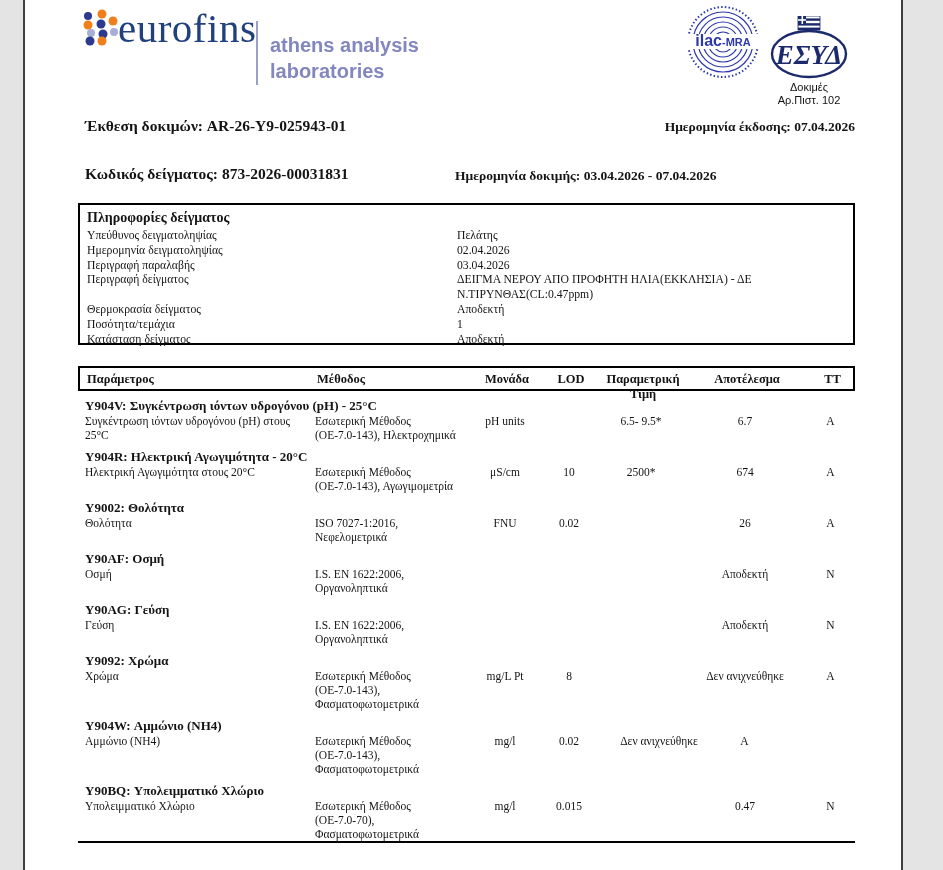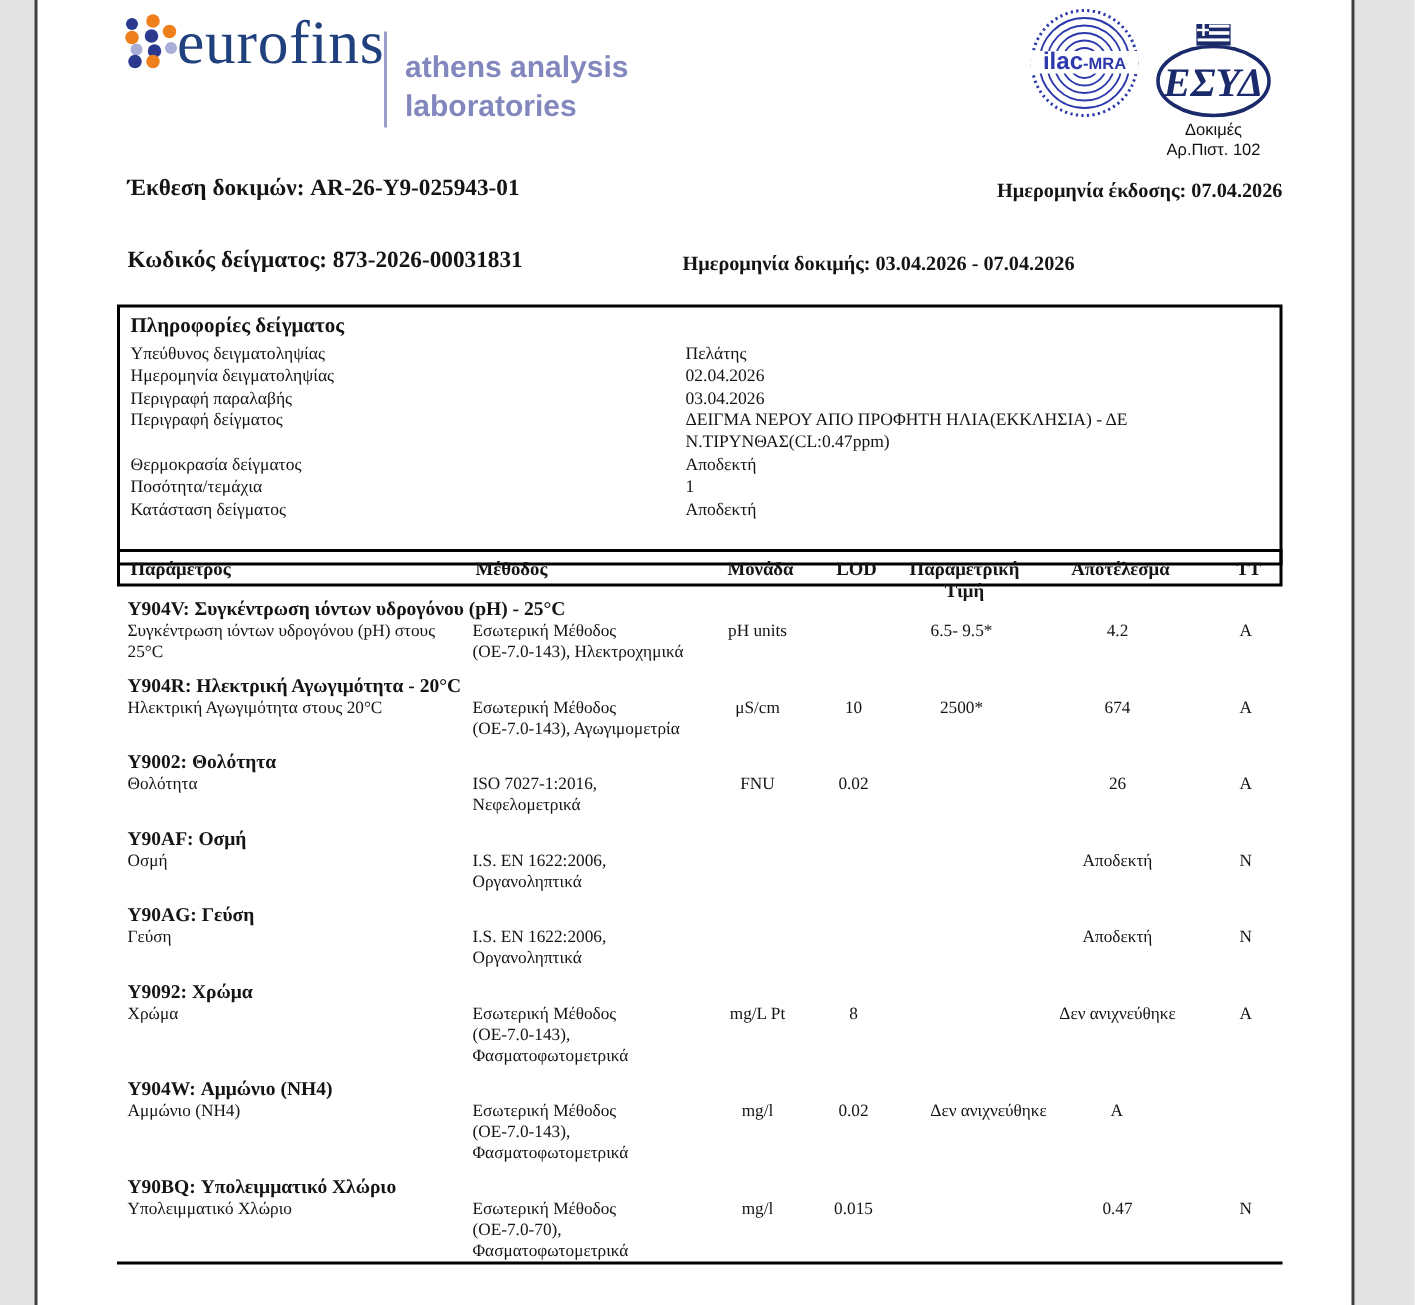--- a/index.html
+++ b/index.html
@@ -37,21 +37,21 @@
   
   .h-bold-lg{font-weight:bold;font-size:15.5px;white-space:nowrap;}
   .h-bold-md{font-weight:bold;font-size:13.5px;white-space:nowrap;}
   .t-report{left:60px;top:117px;}
   .t-issue{right:46px;top:119px;}
   .t-sample{left:60px;top:165px;}
   .t-testdate{left:430px;top:168px;}
 
   
   .info-box{
-    left:53px;top:203px;width:777px;height:174px;box-sizing:border-box;
+    left:53px;top:203px;width:777px;height:142px;box-sizing:border-box;
     border:2px solid #000;padding:3px 7px;
   }
   .info-title{font-weight:bold;font-size:14px;line-height:19px;margin-bottom:2px;}
   .info-row{display:flex;font-size:11.7px;line-height:14.8px;}
   .info-label{width:370px;flex:0 0 370px;}
   .info-value{white-space:pre-line;}
 
   
   .rtable{left:53px;top:366px;width:777px;}
   .thead{
@@ -182,21 +182,21 @@
     <div class="section">
       <div class="sec-title">Y904V: Συγκέντρωση ιόντων υδρογόνου (pH) - 25°C</div>
       <div class="trow">
         <div class="c1 cell">Συγκέντρωση ιόντων υδρογόνου (pH) στους
 25°C</div>
         <div class="c2 cell">Εσωτερική Μέθοδος
 (ΟΕ-7.0-143), Ηλεκτροχημικά</div>
         <div class="c3 cell">pH units</div>
         <div class="c4 cell"></div>
         <div class="c5 cell">6.5- 9.5*</div>
-        <div class="c6 cell">4.2</div>
+        <div class="c6 cell">6.7</div>
         <div class="c7 cell">A</div>
       </div>
     </div>
 
     <div class="section">
       <div class="sec-title">Y904R: Ηλεκτρική Αγωγιμότητα - 20°C</div>
       <div class="trow">
         <div class="c1 cell">Ηλεκτρική Αγωγιμότητα στους 20°C</div>
         <div class="c2 cell">Εσωτερική Μέθοδος
 (ΟΕ-7.0-143), Αγωγιμομετρία</div>

